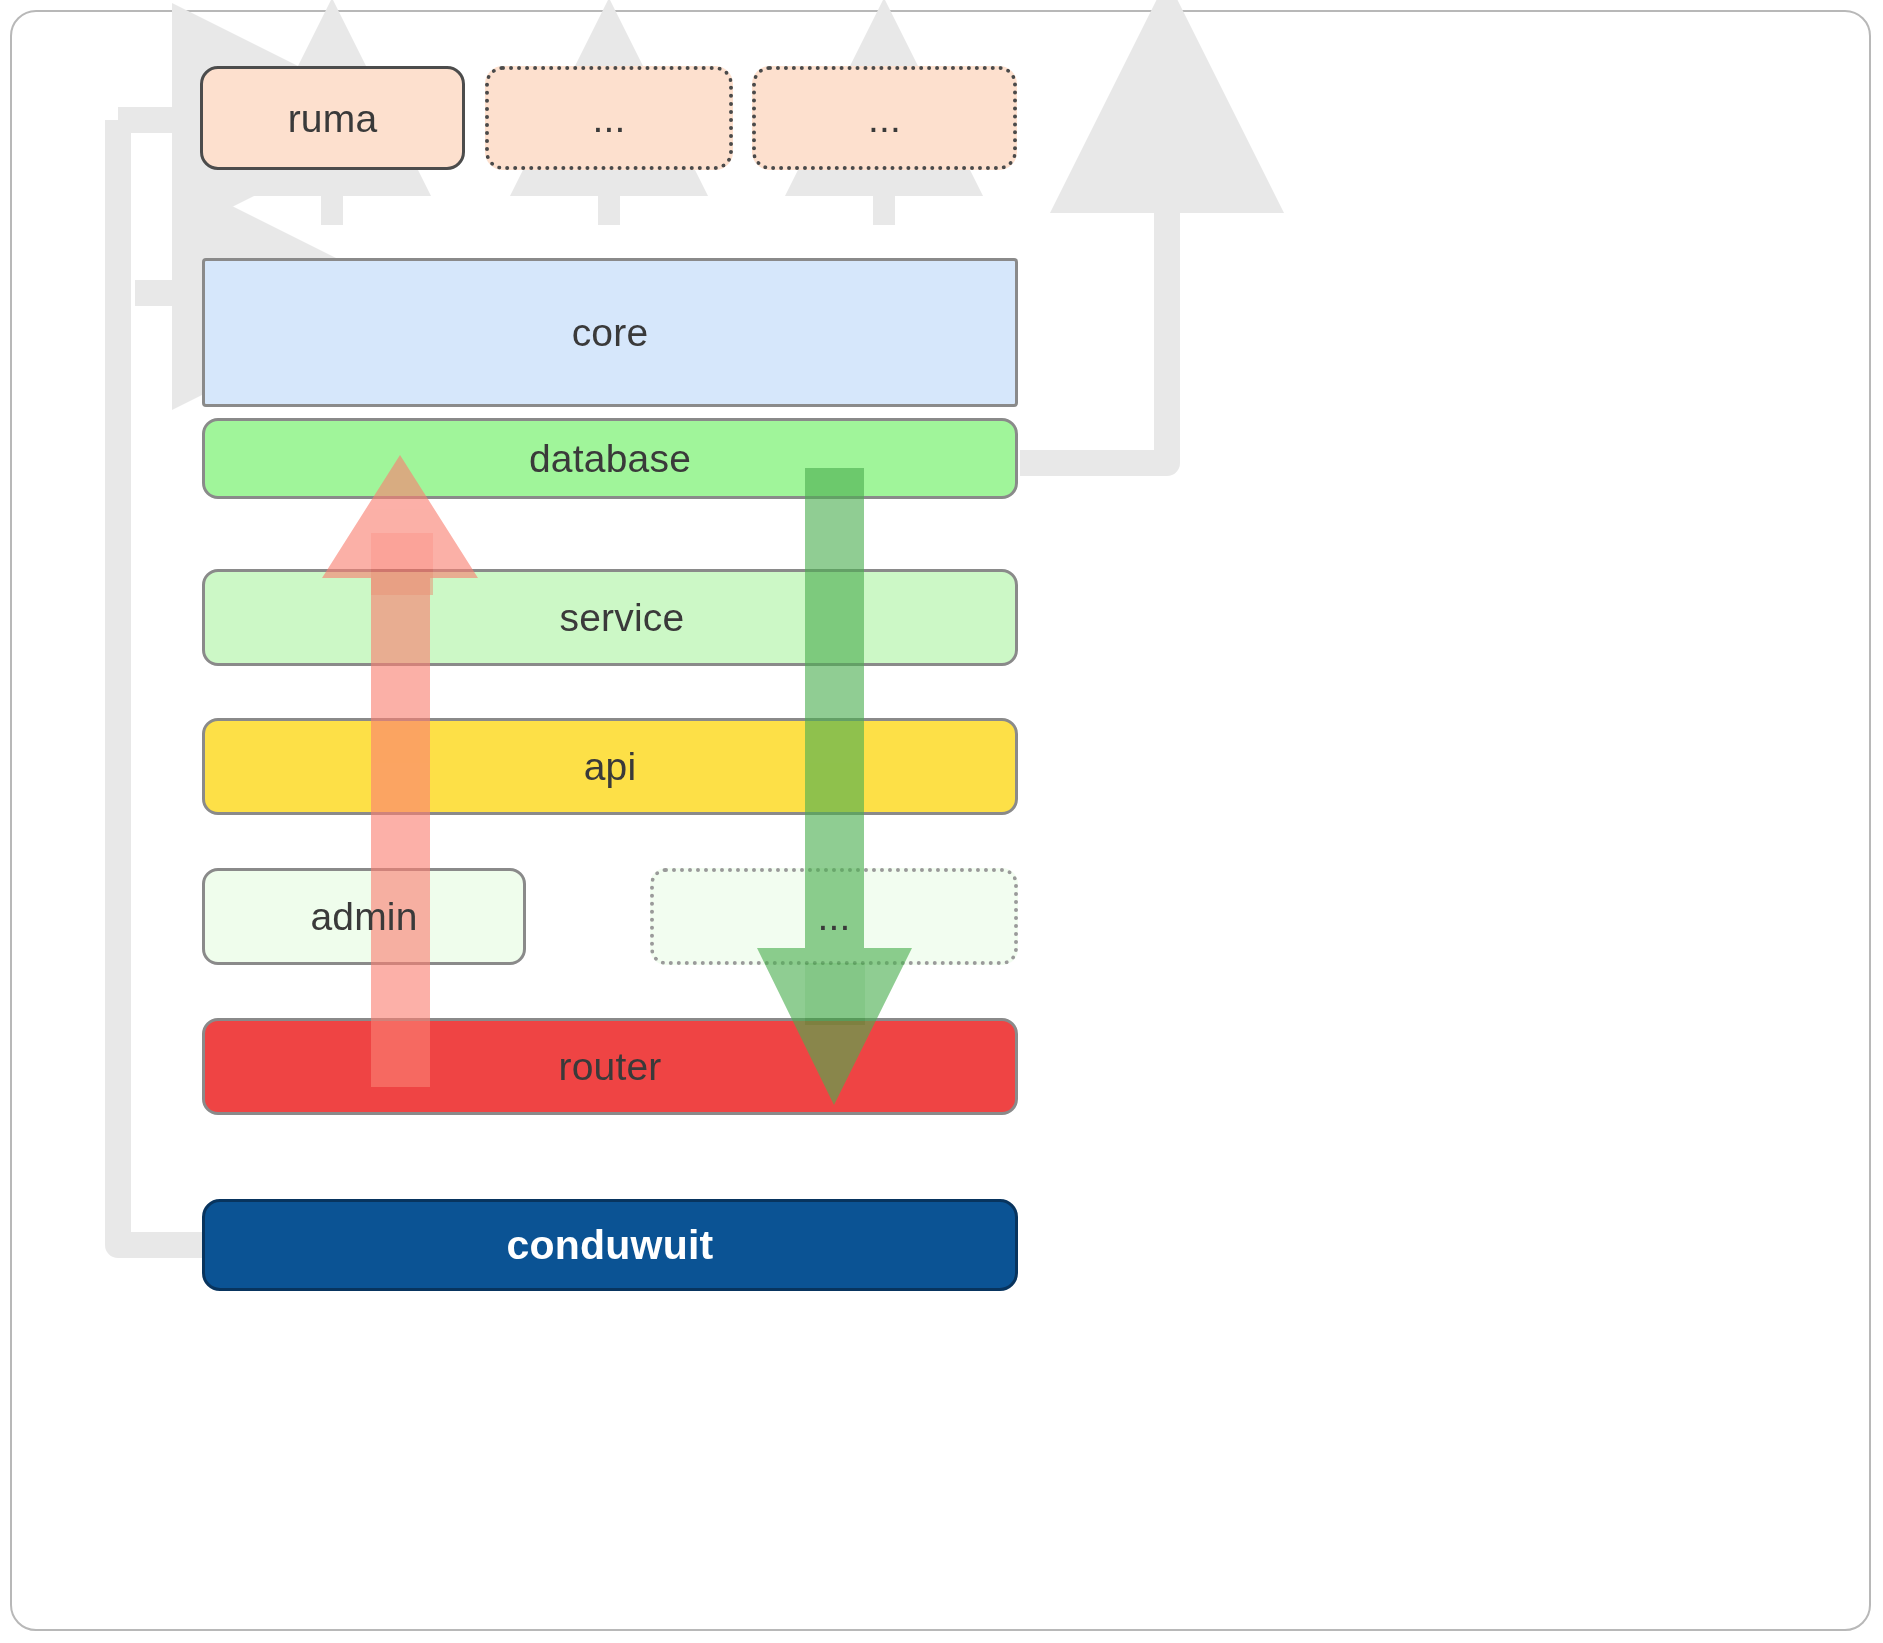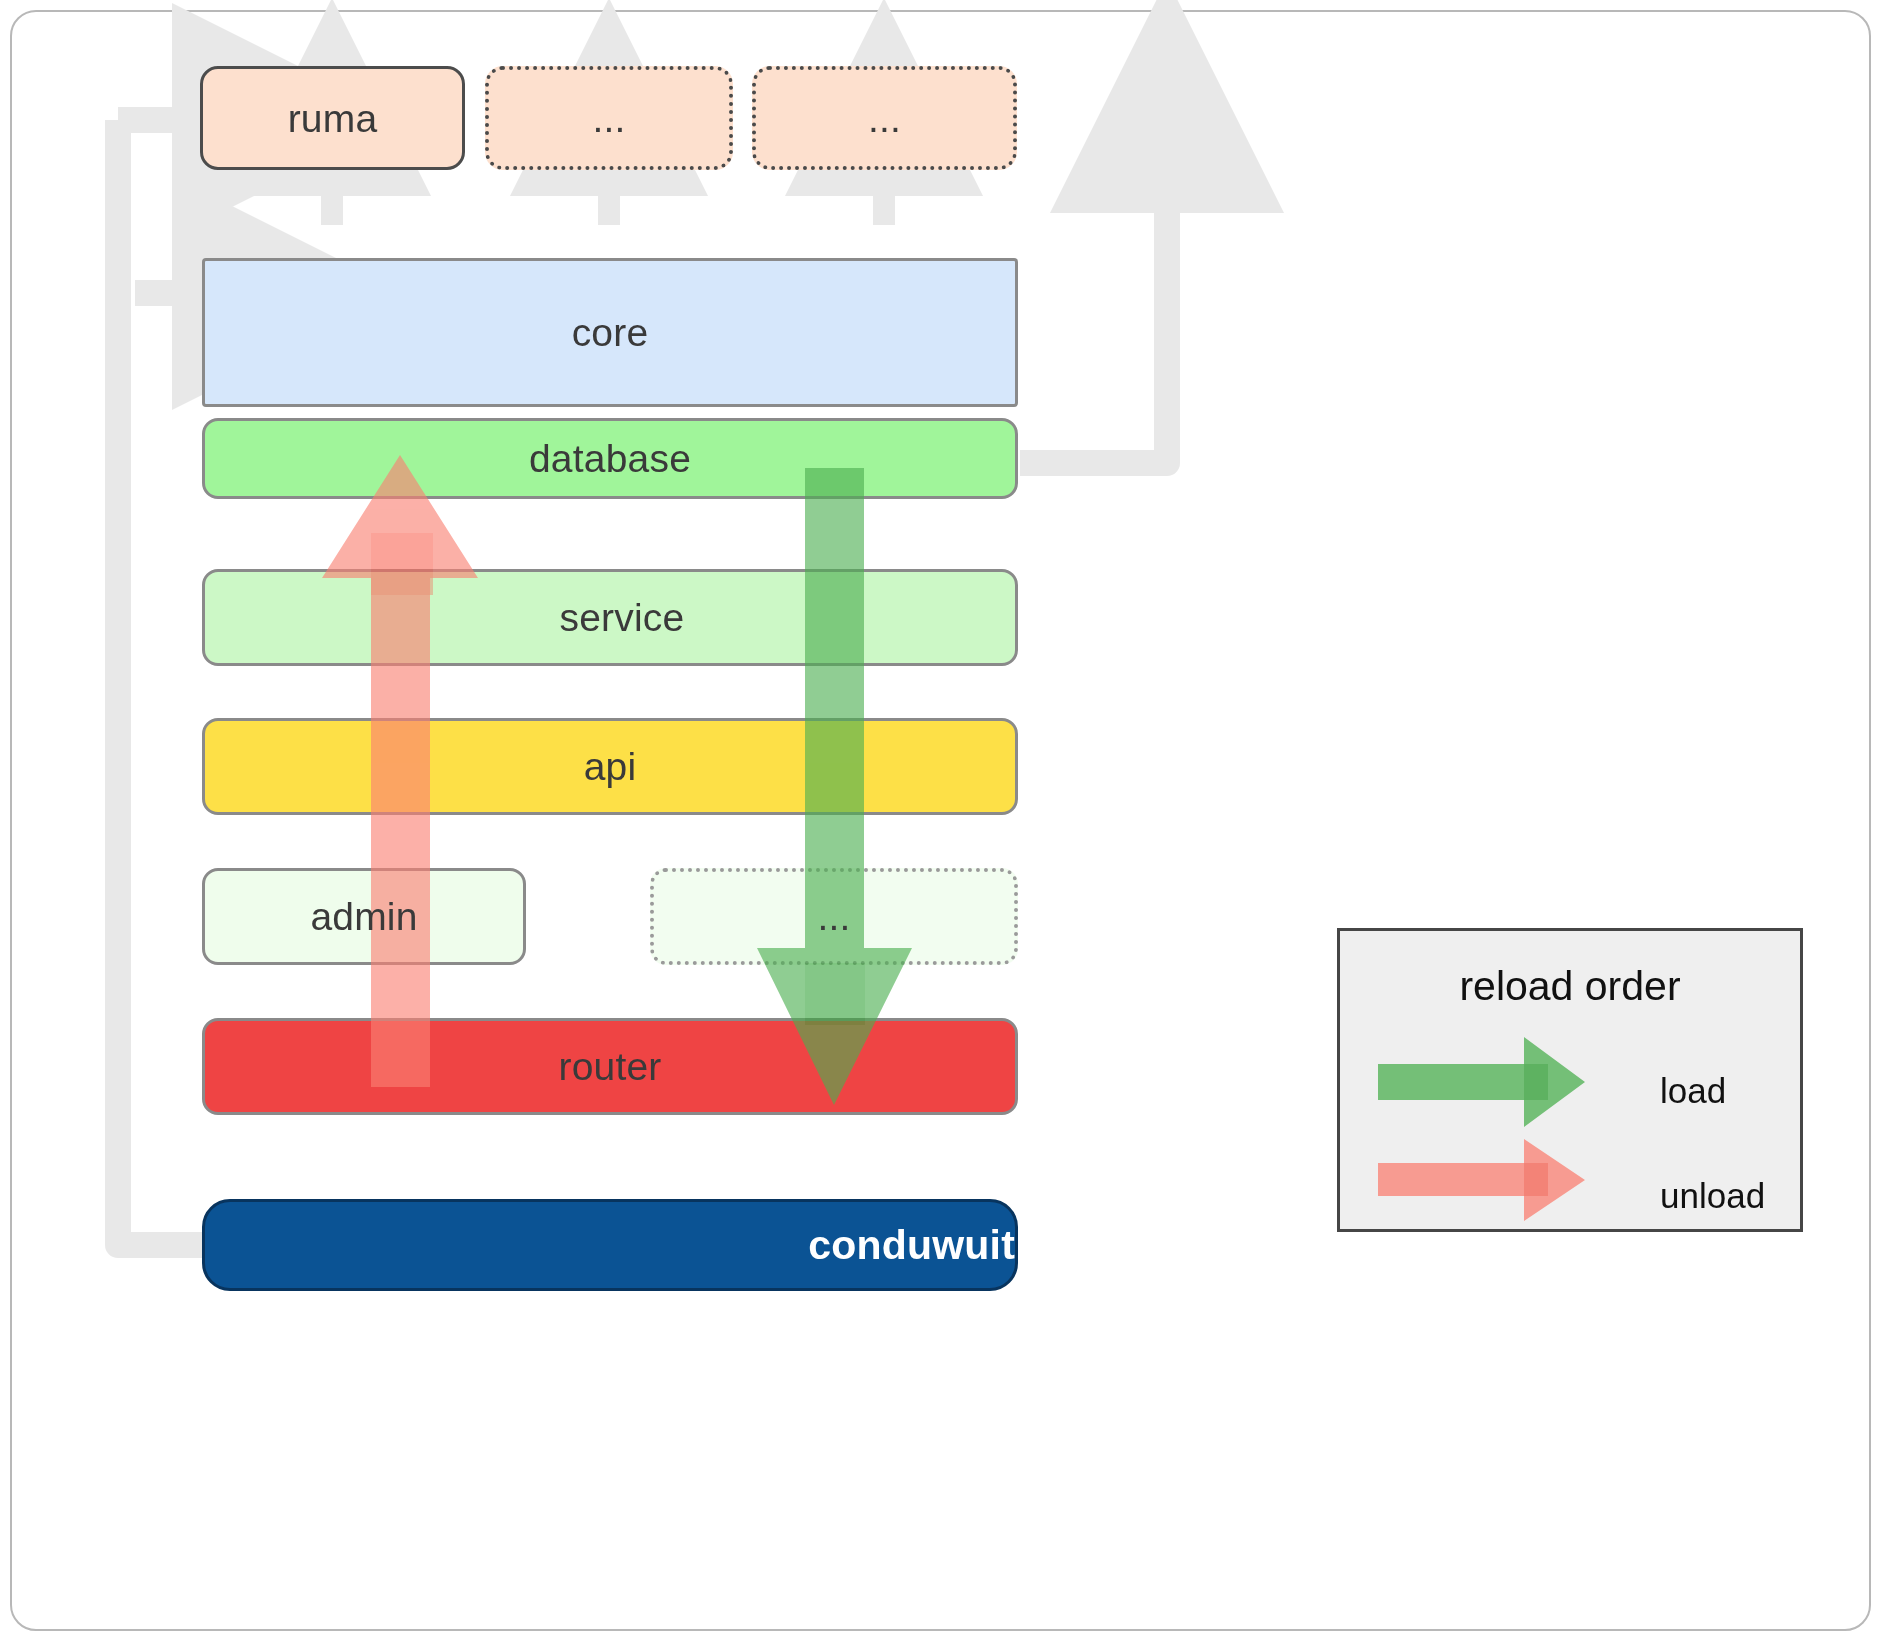--- a/index.html
+++ b/index.html
@@ -73,22 +73,21 @@
     border-radius: 16px;
   }
   .layerbox.dotted {
     border-style: dotted;
     border-width: 4px;
     border-color: #9a9a9a;
   }
   .app {
     background: #0b5394;
     border: 3px solid #08345e;
-    border-radius: 28px;
-    justify-content: flex-end;
+    border-radius: 18px;
   }
   .app .nodelabel {
     color: #ffffff;
     font-weight: 700;
     font-size: 41px;
   }
   .legend {
     position: absolute;
     left: 1337px;
     top: 928px;
@@ -207,33 +206,14 @@
       <path d="M 371 1087 L 371 578 L 322 578 L 400 455 L 478 578 L 430 578 L 430 1087 Z" fill="#fa8072"></path>
       <rect x="371" y="533" width="62" height="62" fill="#fa5a4a" opacity="0.55"></rect>
     </g>
 
     <g opacity="0.62">
       <path d="M 805 468 L 805 948 L 757 948 L 834 1105 L 912 948 L 864 948 L 864 468 Z" fill="#4caf50"></path>
       <rect x="805" y="963" width="60" height="62" fill="#2e9e32" opacity="0.6"></rect>
     </g>
   </svg>
 
-  <div class="legend">
-    <div class="legend-title">reload order</div>
-
-    <svg width="466" height="304" viewBox="0 0 466 304" style="position:absolute; left:0; top:0;" xmlns="http://www.w3.org/2000/svg">
-
-      <g opacity="0.75">
-        <path d="M 38 133 L 38 169 L 184 169 L 184 196 L 245 151 L 184 106 L 184 133 Z" fill="#4caf50"></path>
-        <rect x="184" y="133" width="24" height="36" fill="#2e9e32"></rect>
-      </g>
-
-      <g opacity="0.75">
-        <path d="M 38 232 L 38 265 L 184 265 L 184 290 L 245 249 L 184 208 L 184 232 Z" fill="#fa8072"></path>
-        <rect x="184" y="232" width="24" height="33" fill="#f5604f"></rect>
-      </g>
-    </svg>
-
-    <div class="legend-label load">load</div>
-    <div class="legend-label unload">unload</div>
-  </div>
 
 </div>
 
 </body></html>

